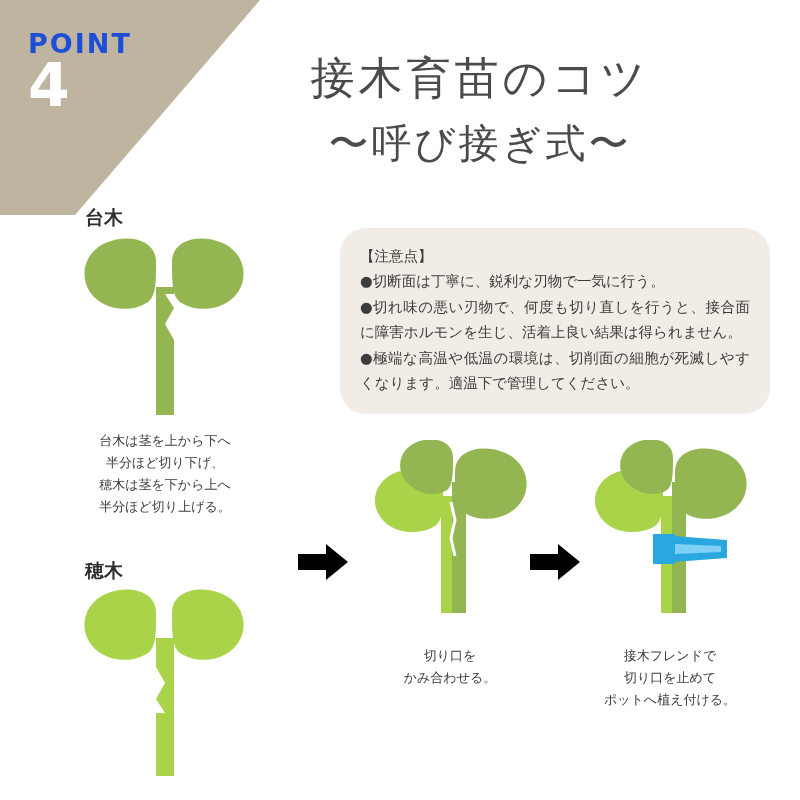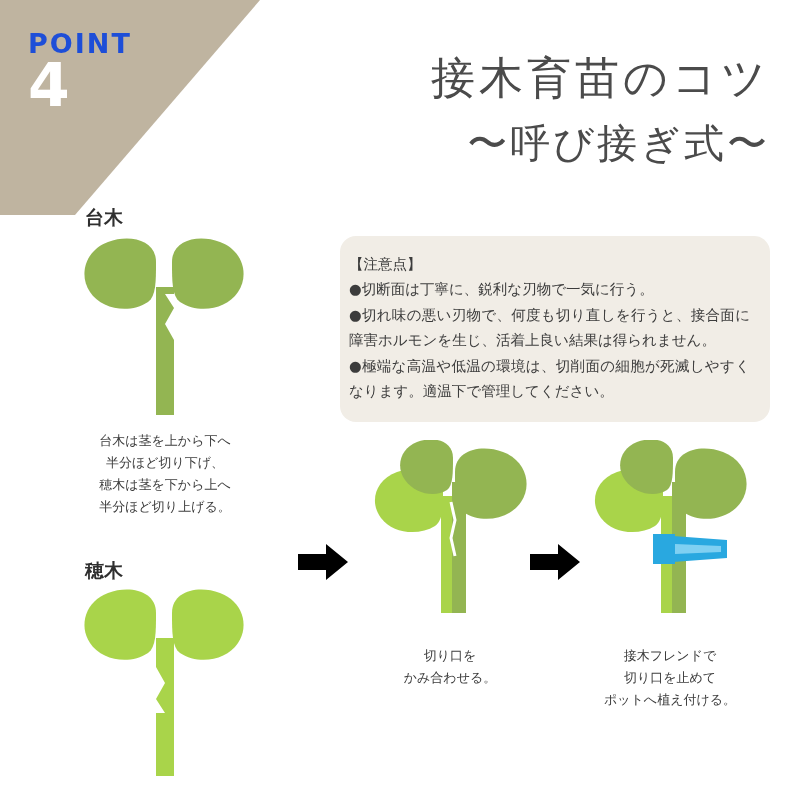--- a/index.html
+++ b/index.html
@@ -53,21 +53,21 @@
     line-height: 1;
     z-index: 3;
   }
 
   
   .title-block {
     position: absolute;
     left: 190px;
     top: 50px;
     width: 580px;
-    text-align: right;
+    text-align: center;
     z-index: 2;
   }
   .title-main {
     font-family: "DejaVu Serif", "Liberation Serif", serif;
     font-size: 44px;
     color: #4b4b4b;
     letter-spacing: 4px;
     line-height: 1.25;
     font-weight: normal;
   }
@@ -78,26 +78,26 @@
     letter-spacing: 3px;
     line-height: 1.3;
     margin-top: 12px;
     font-weight: normal;
   }
 
   
   .notes-box {
     position: absolute;
     left: 340px;
-    top: 236px;
+    top: 228px;
     width: 430px;
     box-sizing: border-box;
     background: #f1ede6;
-    border-radius: 16px;
-    padding: 16px 20px 18px 9px;
+    border-radius: 26px;
+    padding: 16px 20px 18px 20px;
     z-index: 2;
   }
   .notes-title {
     font-size: 14.5px;
     color: #3c3c3c;
     line-height: 1.75;
   }
   .notes-line {
     font-size: 14.5px;
     color: #3c3c3c;

